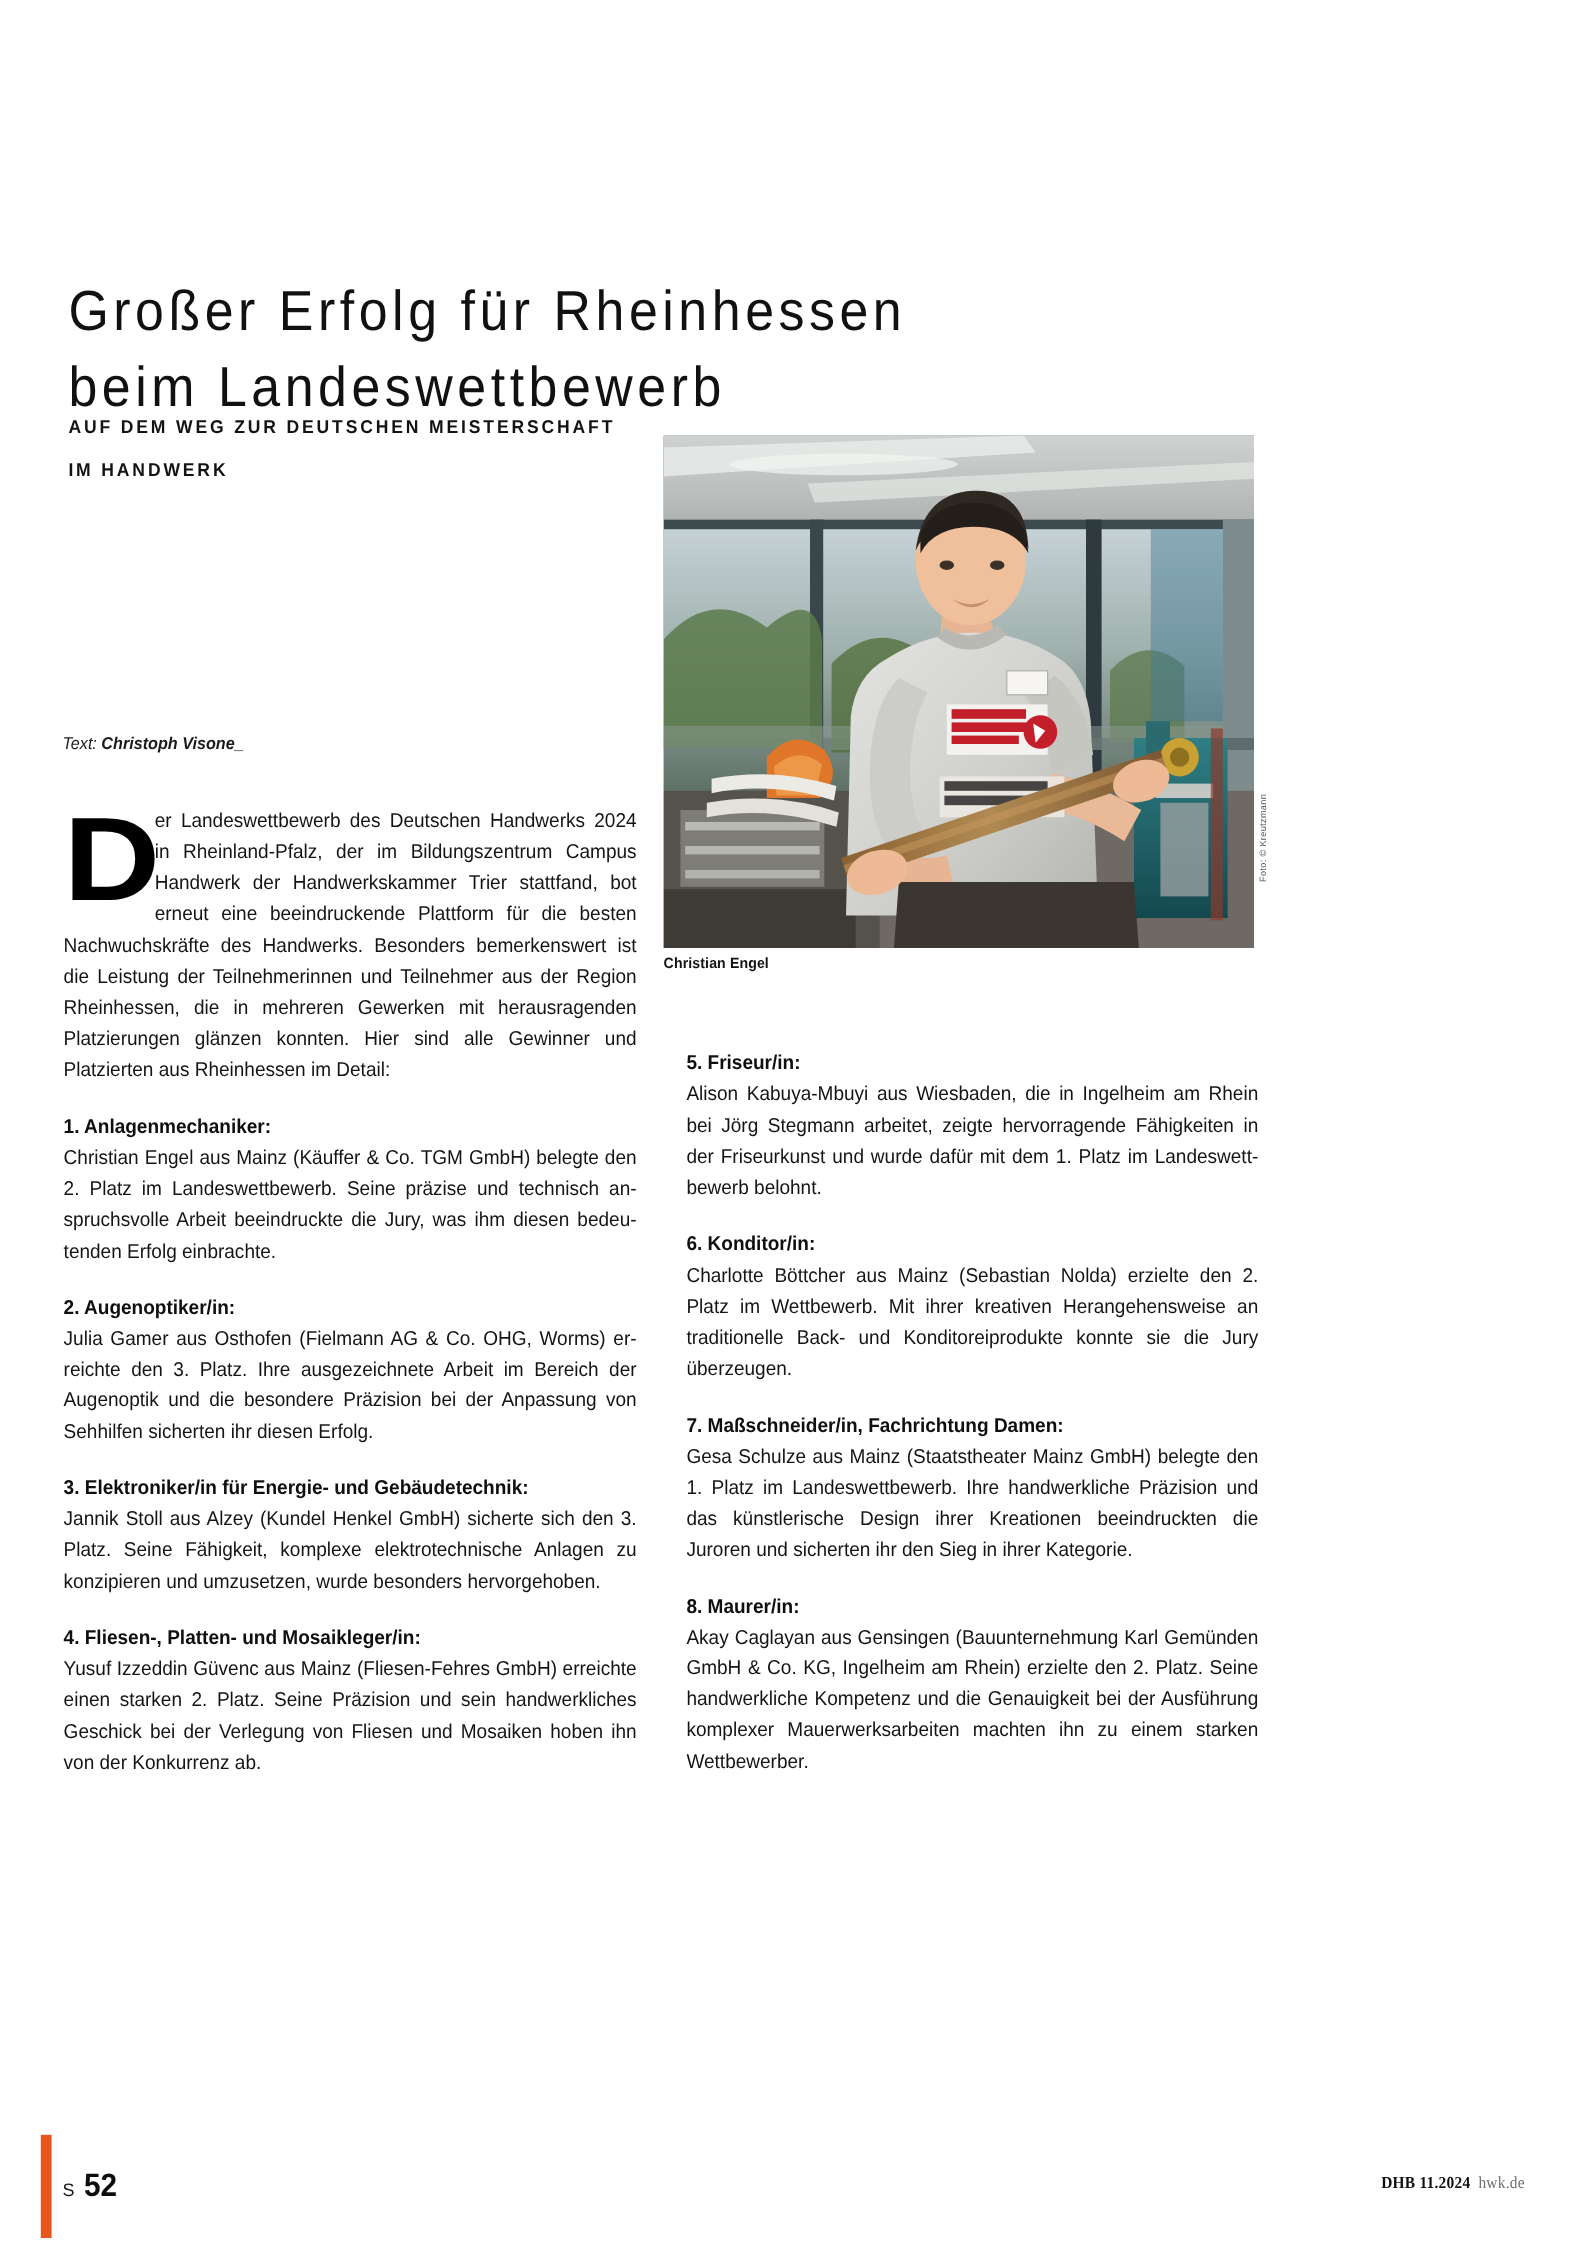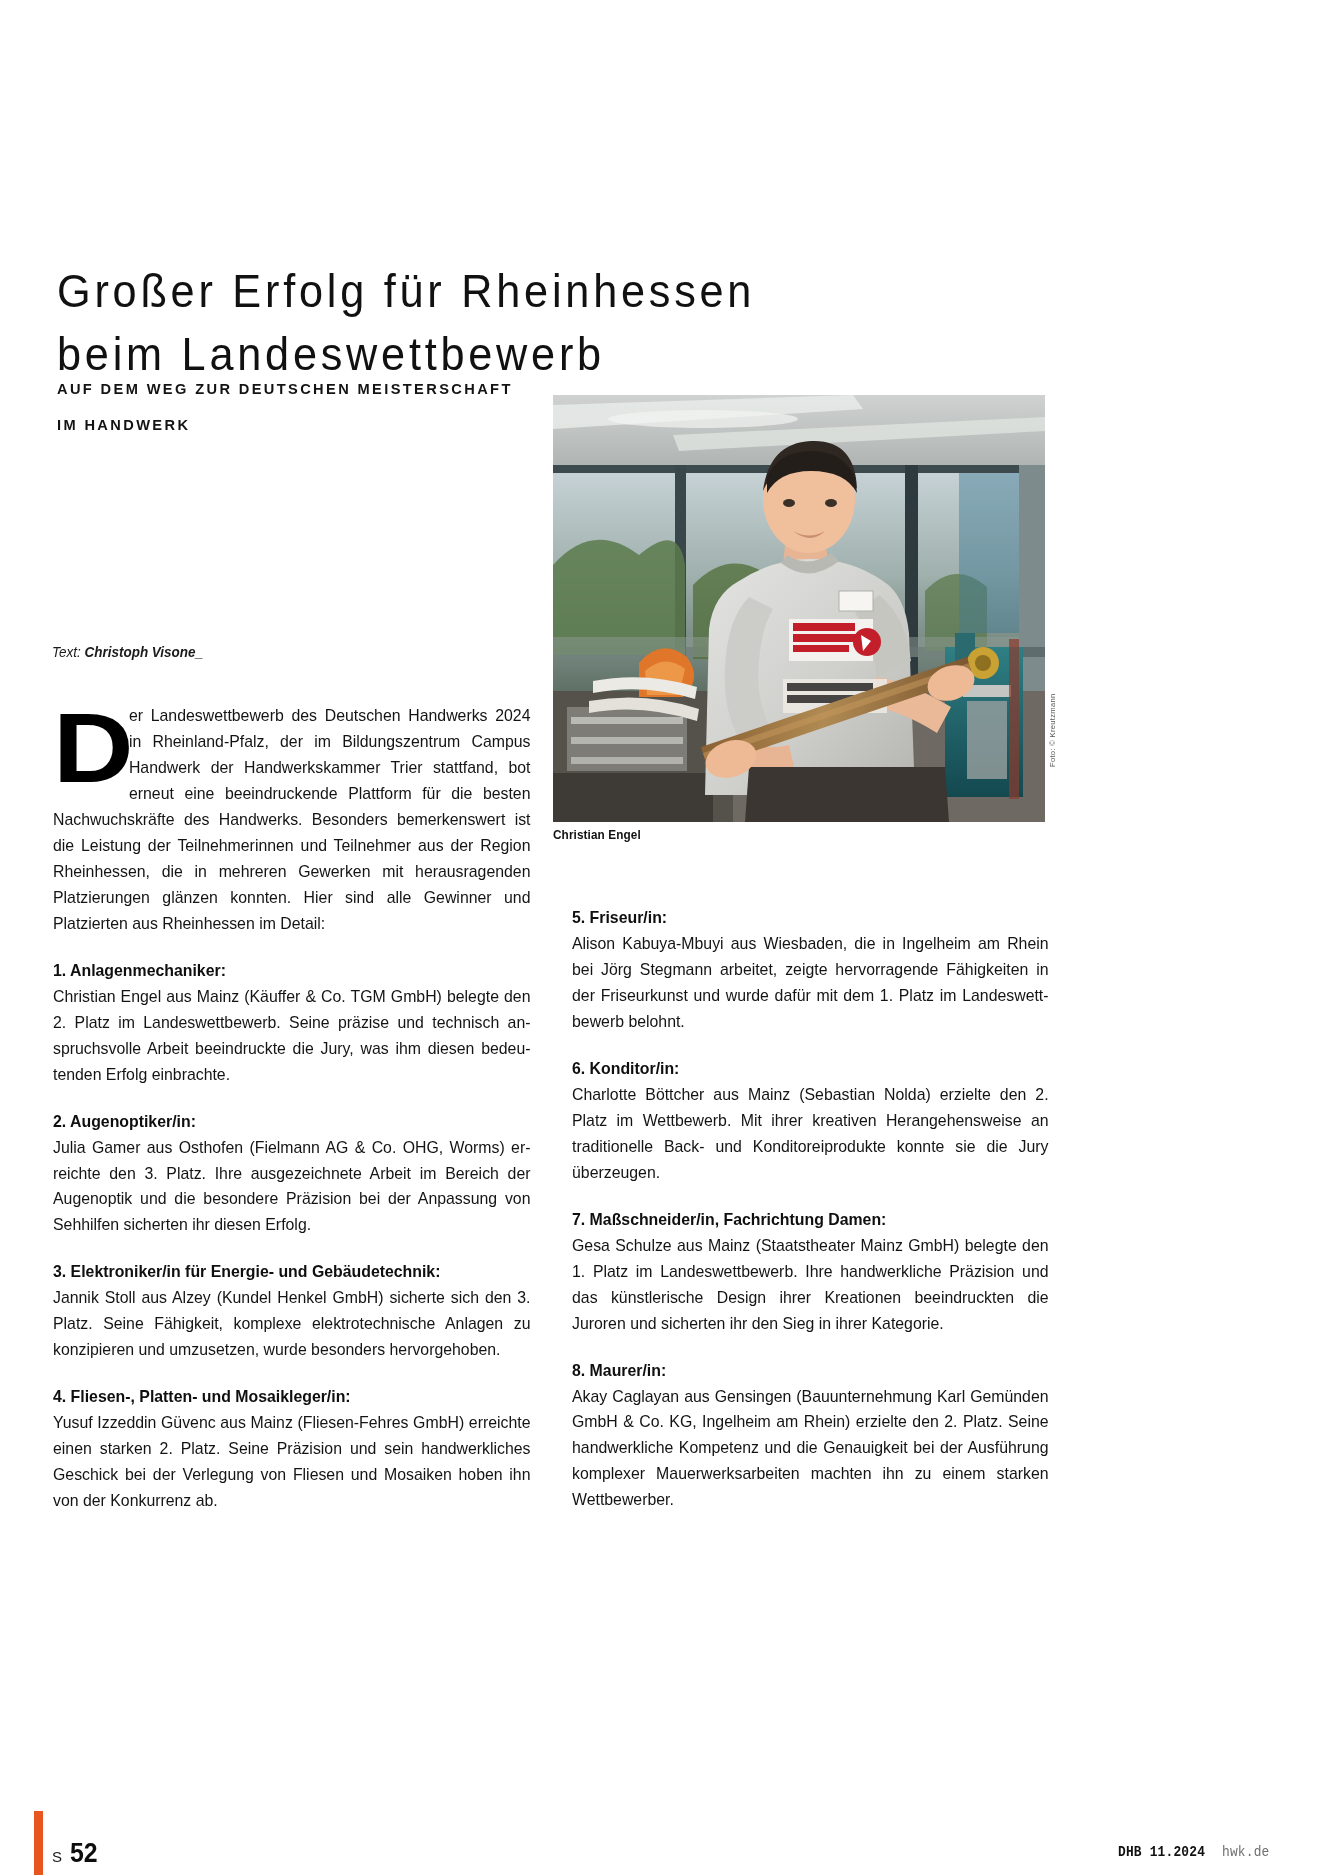--- a/index.html
+++ b/index.html
@@ -5,21 +5,21 @@
 <style>
   html,body{margin:0;padding:0;}
   body{
     width:1326px;height:1875px;
     background:#ffffff;
     font-family:"Liberation Sans", sans-serif;
     color:#161616;
     position:relative;
     overflow:hidden;
   }
-  .page{position:absolute;inset:0;margin-top:32px;}
+  .page{position:absolute;inset:0;}
 
   
   .headline{
     position:absolute;left:57px;top:197px;width:1020px;
     font-family:"Liberation Sans Narrow","Liberation Sans",sans-serif;
     font-size:47px;
     line-height:1.33;
     font-weight:400;
     letter-spacing:4.1px;
     color:#111111;
@@ -125,22 +125,22 @@
   .footer-left .s{font-size:15px;font-weight:400;color:#1a1a1a;letter-spacing:1px;}
   .footer-left .num{font-size:27px;font-weight:700;color:#0d0d0d;letter-spacing:0px;transform:scaleX(0.92);transform-origin:left bottom;}
 
   .footer-bar{
     position:absolute;left:34px;top:1779px;width:9px;height:86px;
     background:#e8551f;
   }
 
   .footer-right{
     position:absolute;right:52px;top:1812px;
-    display:flex;align-items:baseline;gap:10px;
-    font-family:Liberation Mono, monospace;
+    display:flex;align-items:baseline;
+    font-family:Liberation Serif, serif;
   }
   .footer-right .issue{font-size:14px;font-weight:700;color:#111;letter-spacing:.2px;transform:scaleX(0.92);transform-origin:left bottom;}
   .footer-right .site{font-size:14px;font-weight:400;color:#6f6f6f;letter-spacing:.2px;transform:scaleX(0.92);transform-origin:left bottom;}
 </style>
 </head>
 <body>
 
 <div class="page">
 
   <h1 class="headline">Großer Erfolg für Rheinhessen

